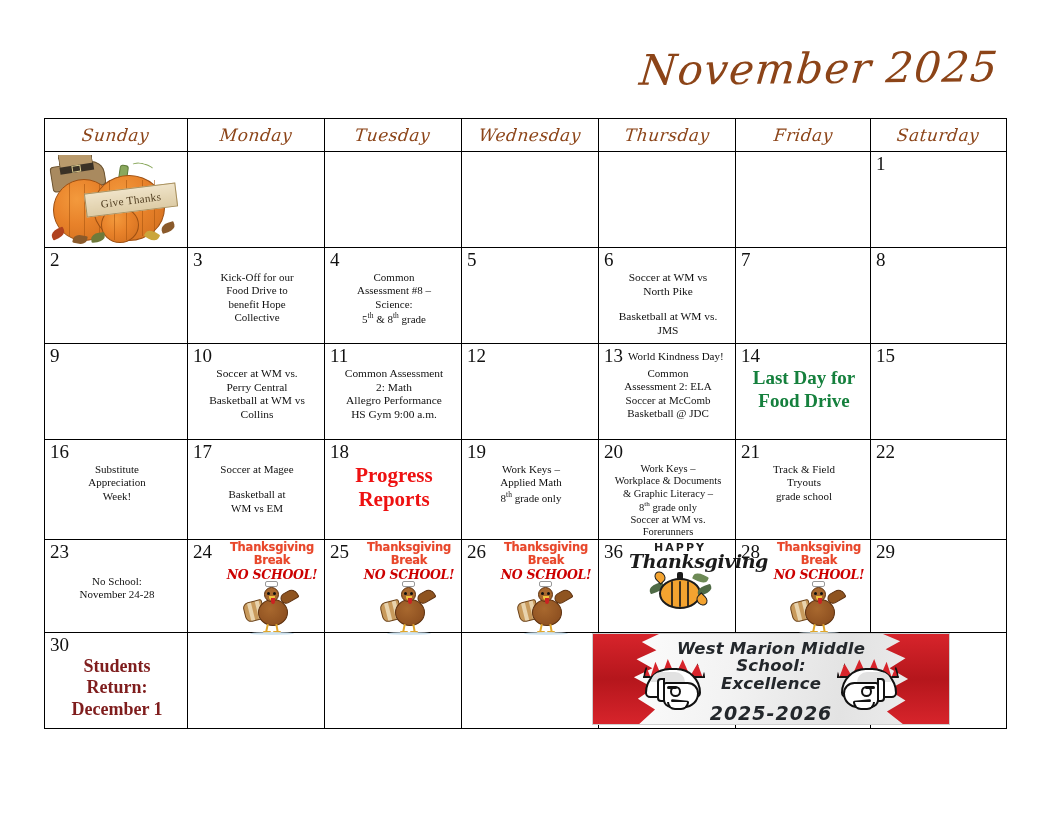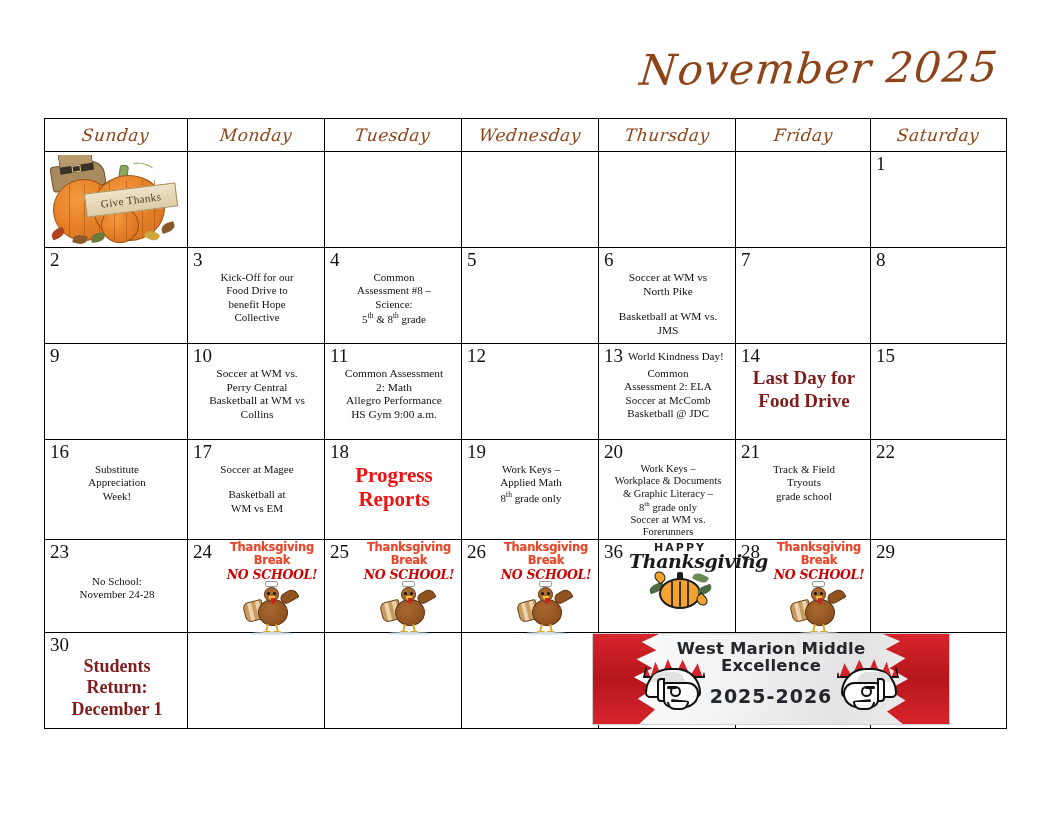--- a/index.html
+++ b/index.html
@@ -90,21 +90,21 @@
   .events.tiny  { font-size: 10.5px; line-height: 1.18; }
   sup { font-size: 0.68em; vertical-align: super; }
 
   .hl-red {
     color: #ee1111;
     font-weight: bold;
     font-size: 21px;
     line-height: 1.16;
   }
   .hl-brown {
-    color: #7f1d1d;
+    color: #15803d;
     font-weight: bold;
     font-size: 19px;
     line-height: 1.2;
   }
   .hl-red-sm {
     color: #7f1d1d;
     font-weight: bold;
     font-size: 18px;
     line-height: 1.2;
   }
@@ -297,20 +297,21 @@
   
   .banner {
     position: absolute;
     left: 592px;
     top: 633px;
     width: 358px;
     height: 92px;
     overflow: hidden;
     background: linear-gradient(100deg, #ffffff 0%, #f2f2f2 40%, #e3e3e3 70%, #f0f0f0 100%);
     border: 1px solid #cfcfcf;
+    font-style: italic;
   }
   .bn-red {
     position: absolute; top: 0; bottom: 0; width: 66px;
     background: linear-gradient(180deg, #d7242b 0%, #b5161c 50%, #d7242b 100%);
   }
   .bn-red.left  { left: 0;  clip-path: polygon(0 0,100% 0,74% 9%,96% 18%,66% 28%,90% 38%,62% 48%,92% 60%,68% 72%,94% 84%,70% 100%,0 100%); }
   .bn-red.right { right: 0; clip-path: polygon(100% 0,100% 100%,30% 100%,6% 86%,34% 74%,8% 62%,38% 50%,10% 38%,34% 27%,4% 17%,26% 8%,0 0); }
   .bn-text {
     position: absolute; left: 0; right: 0; top: 6px; text-align: center;
     font-family: "DejaVu Sans", sans-serif; font-weight: bold;
@@ -747,16 +748,17 @@
     <div class="hl-nose"></div>
       <div class="hl-face"></div>
       <div class="hl-cheek"></div>
     <div class="hl-eye"></div>
       <div class="hl-mouth"></div>
       <div class="hl-chin"></div>
   </div>
 
   <div class="bn-text">
     <div>West Marion Middle</div>
+    <div>School:</div>
     <div>Excellence</div>
     <span class="yr">2025-2026</span>
   </div>
 </div>
 
 </body></html>

